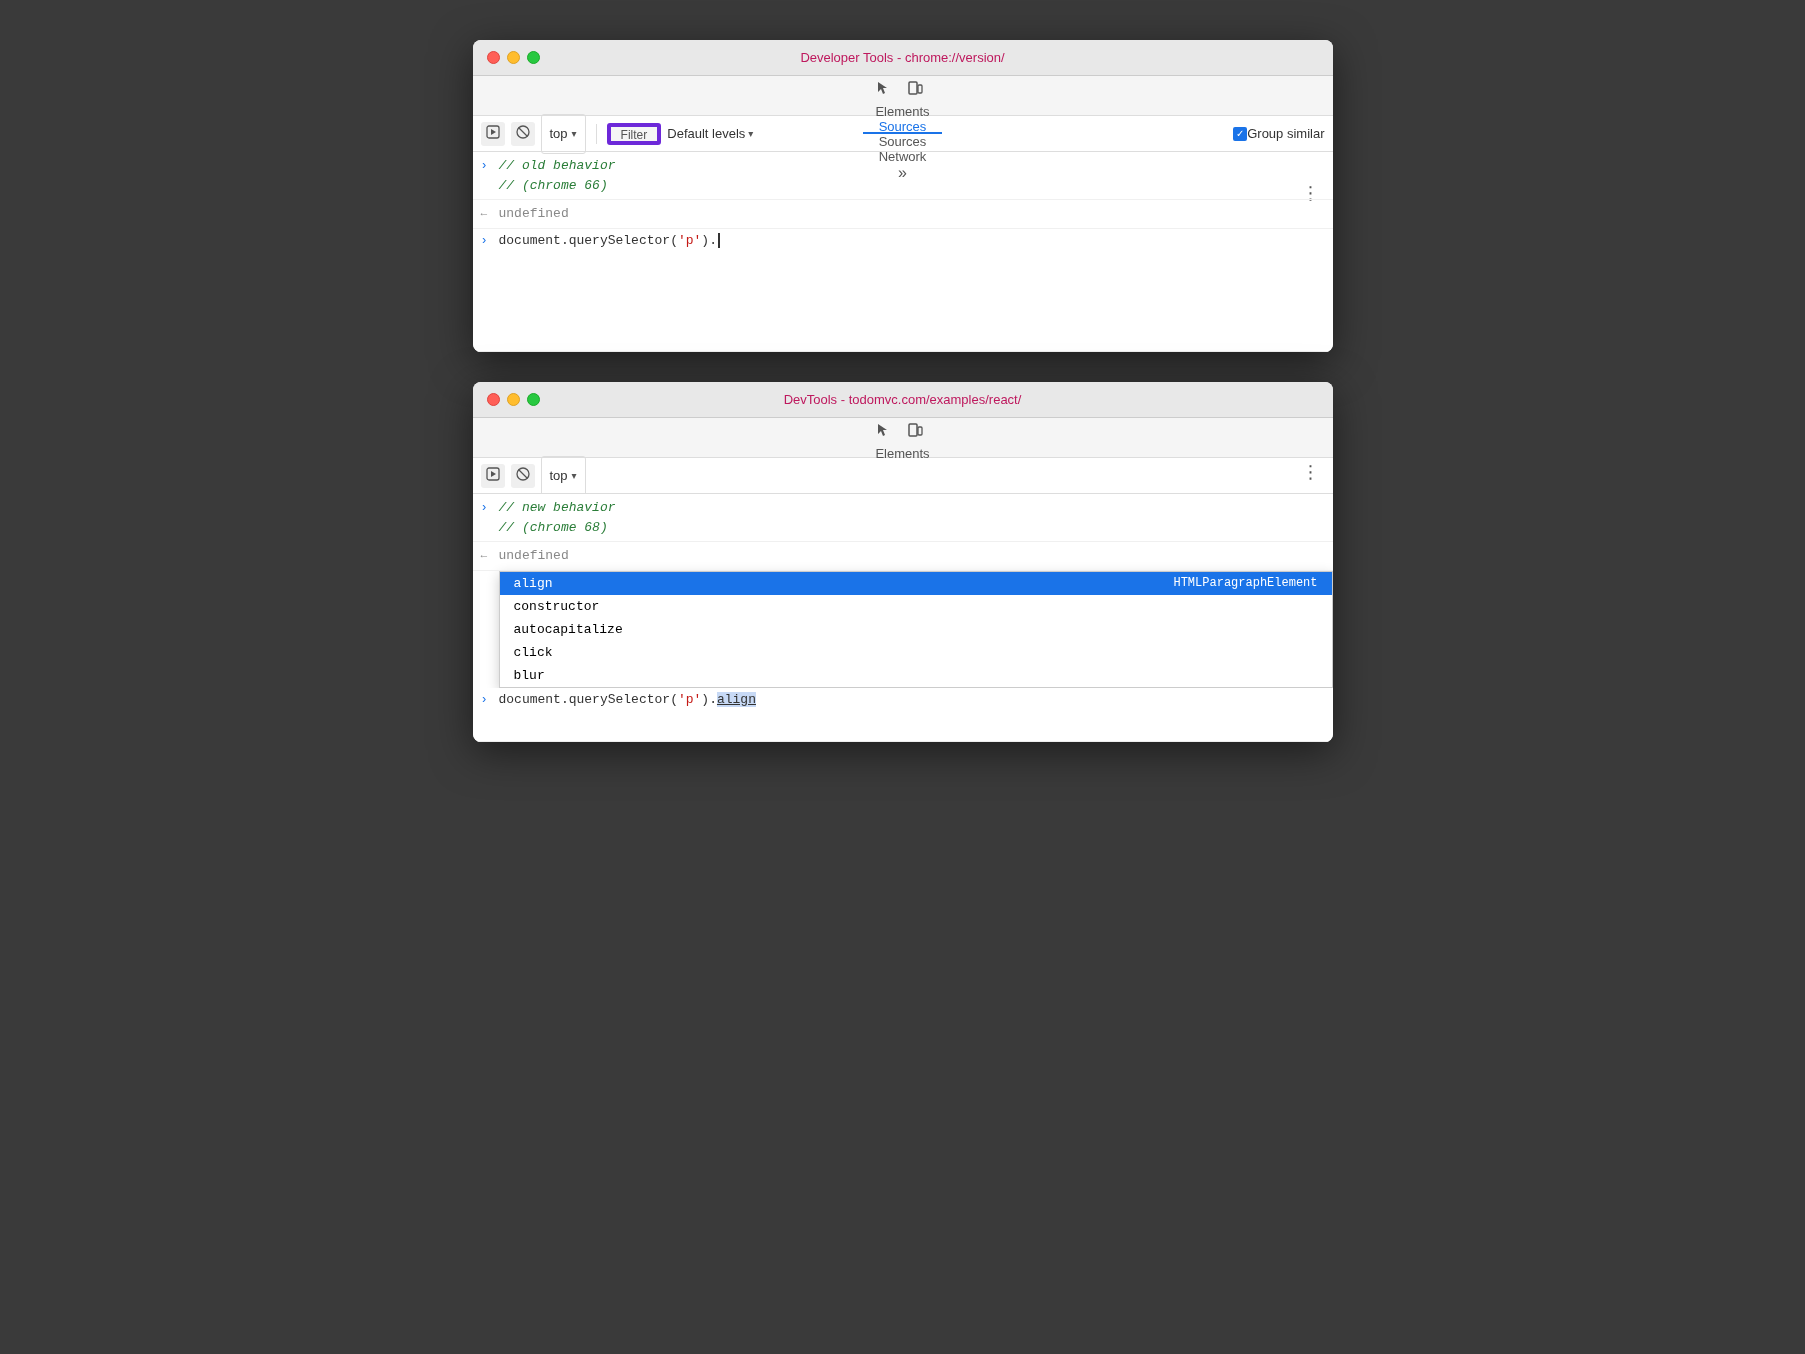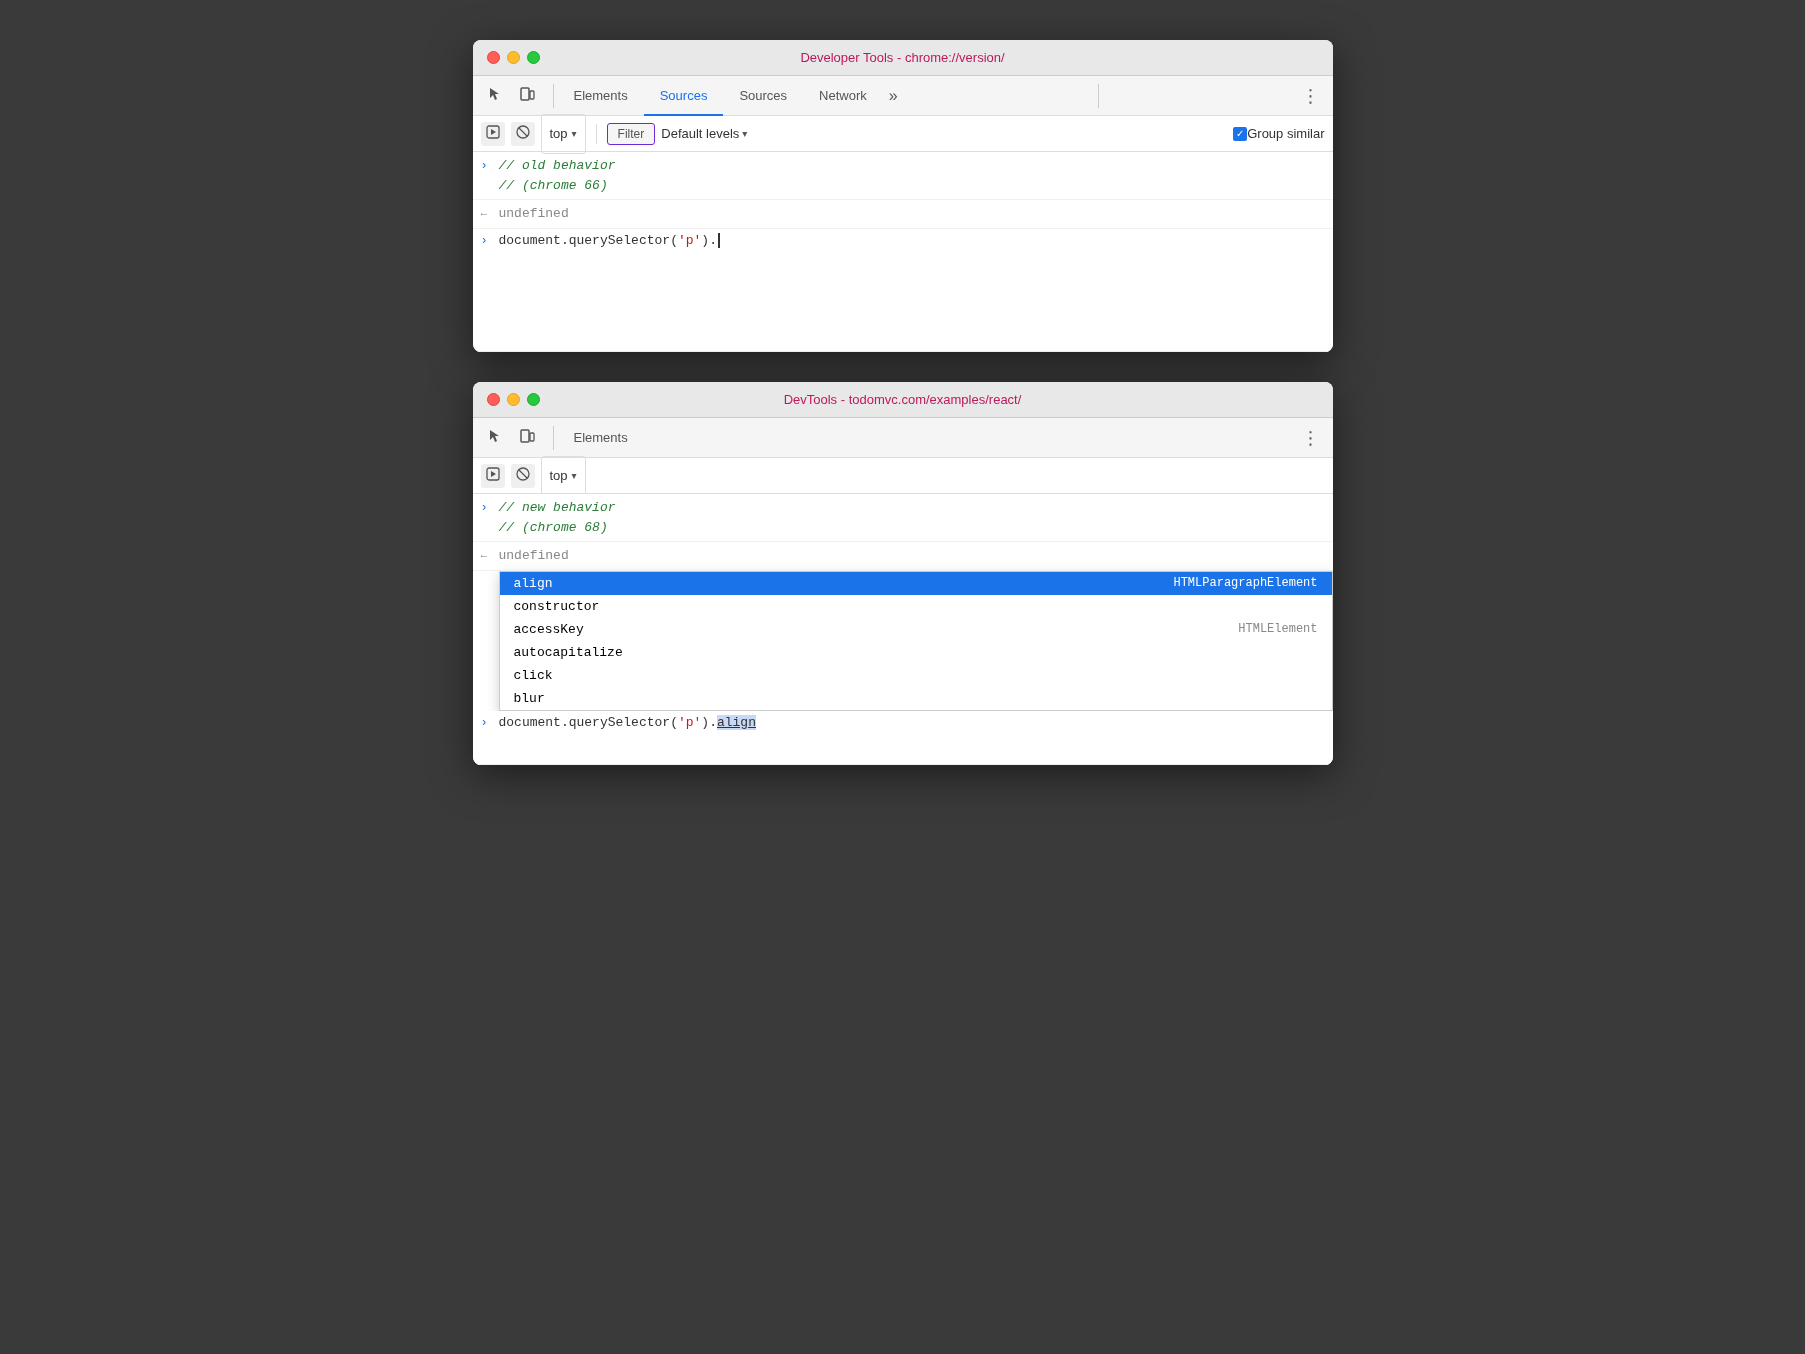--- a/index.html
+++ b/index.html
@@ -56,20 +56,21 @@
     }
 
     
     .tab-bar {
       display: flex;
       align-items: center;
       background: #f5f5f5;
       border-bottom: 1px solid #ddd;
       padding: 0 8px;
       height: 40px;
+      flex-direction: column;
     }
     .tab-bar-left {
       display: flex;
       align-items: center;
       gap: 4px;
       margin-right: 8px;
     }
     .icon-btn {
       width: 28px;
       height: 28px;
@@ -166,30 +167,30 @@
       gap: 4px;
     }
     .context-selector .arrow { color: #555; font-size: 10px; }
     .toolbar-separator {
       width: 1px;
       height: 20px;
       background: #ddd;
       margin: 0 4px;
     }
     .filter-btn {
-      border: 1px solid #6d28d9;
+      border: 4px solid #6d28d9;
       border-radius: 3px;
       padding: 1px 10px;
       font-size: 12px;
       color: #555;
       cursor: pointer;
       background: #f5f5f5;
       height: 22px;
       display: flex;
-      align-items: center;
+      align-items: flex-start;
     }
     .default-levels-btn {
       display: flex;
       align-items: center;
       gap: 3px;
       font-size: 13px;
       color: #333;
       cursor: pointer;
     }
     .default-levels-btn .arrow { font-size: 10px; color: #555; }
@@ -489,24 +490,20 @@
     <div class="autocomplete-dropdown" style="margin-left: 26px; width: calc(100% - 26px);">
       <div class="autocomplete-item selected">
         <span class="ac-name">align</span>
         <span class="ac-type">HTMLParagraphElement</span>
       </div>
       <div class="autocomplete-item">
         <span class="ac-name">constructor</span>
         <span class="ac-type"></span>
       </div>
       <div class="autocomplete-item">
-        <span class="ac-name">accessKey</span>
-        <span class="ac-type">HTMLElement</span>
-      </div>
-      <div class="autocomplete-item">
         <span class="ac-name">autocapitalize</span>
         <span class="ac-type"></span>
       </div>
       <div class="autocomplete-item">
         <span class="ac-name">click</span>
         <span class="ac-type"></span>
       </div>
       <div class="autocomplete-item">
         <span class="ac-name">blur</span>
         <span class="ac-type"></span>

